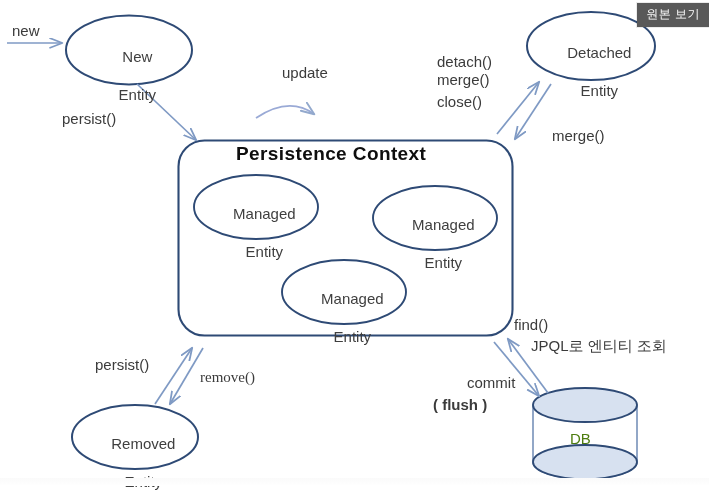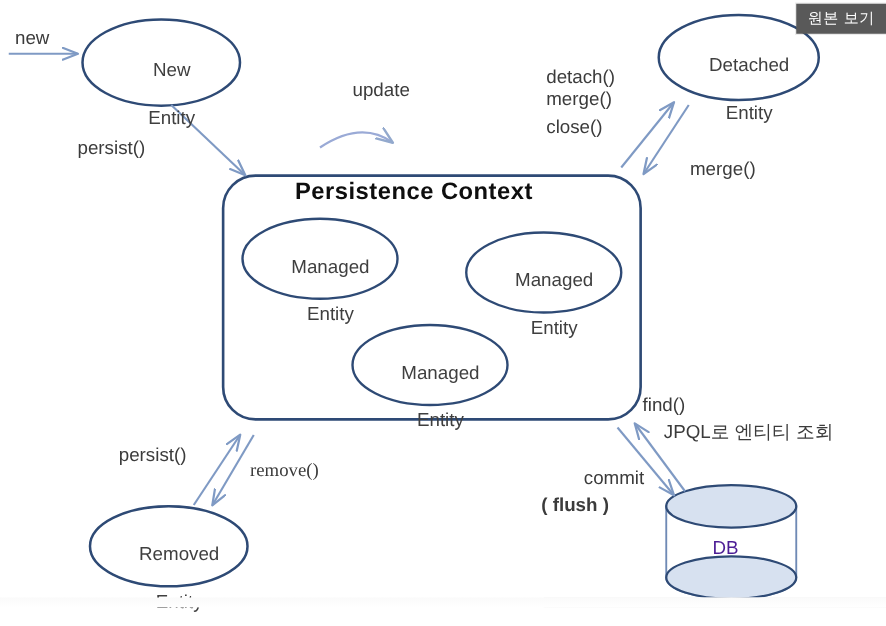--- a/index.html
+++ b/index.html
@@ -33,21 +33,21 @@
   .pc-title{
     position:absolute;
     color:#0e0e0e;
     font-size:19px;
     font-weight:bold;
     letter-spacing:.4px;
     white-space:pre;
   }
   .db-text{
     position:absolute;
-    color:#4c1d95;
+    color:#4d7c0f;
     font-size:15px;
     white-space:pre;
   }
 
   
   #view-original{
     position:absolute;
     right:0;top:3px;
     background:#595959;
     color:#ffffff;

